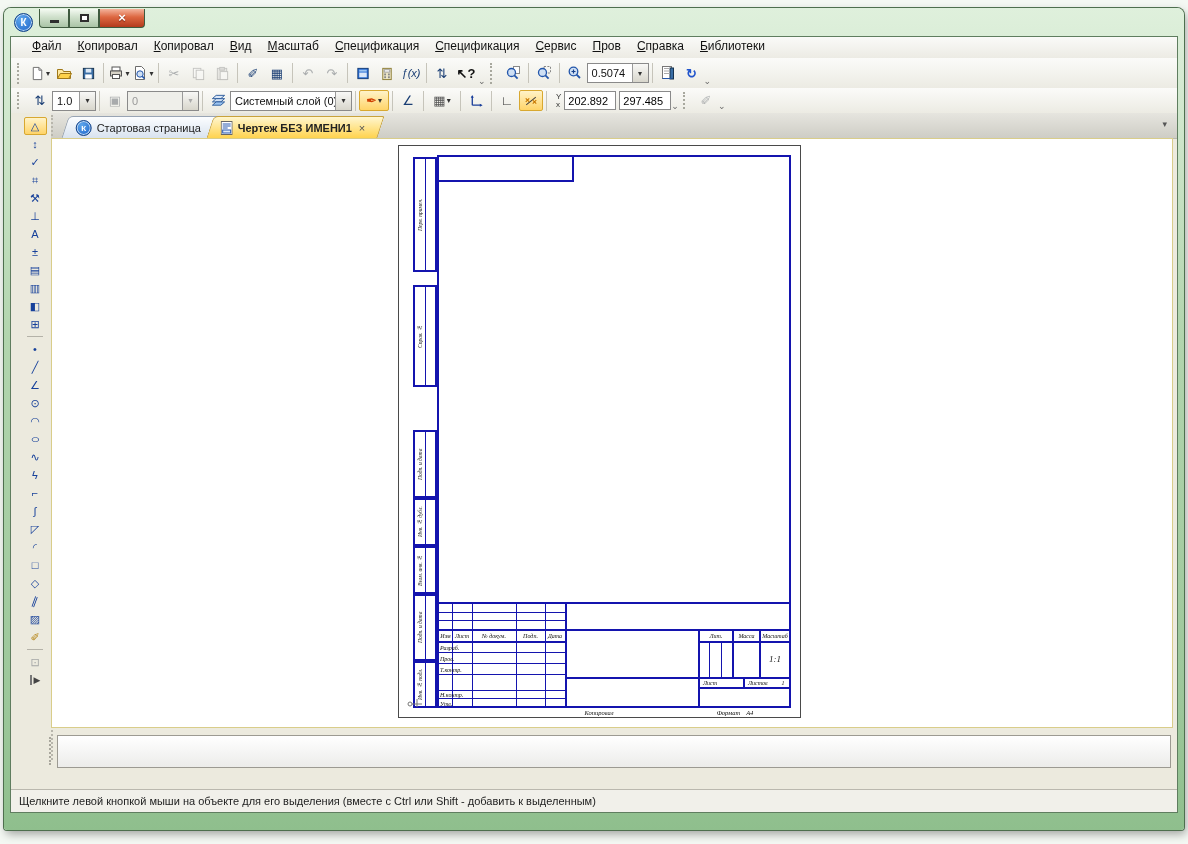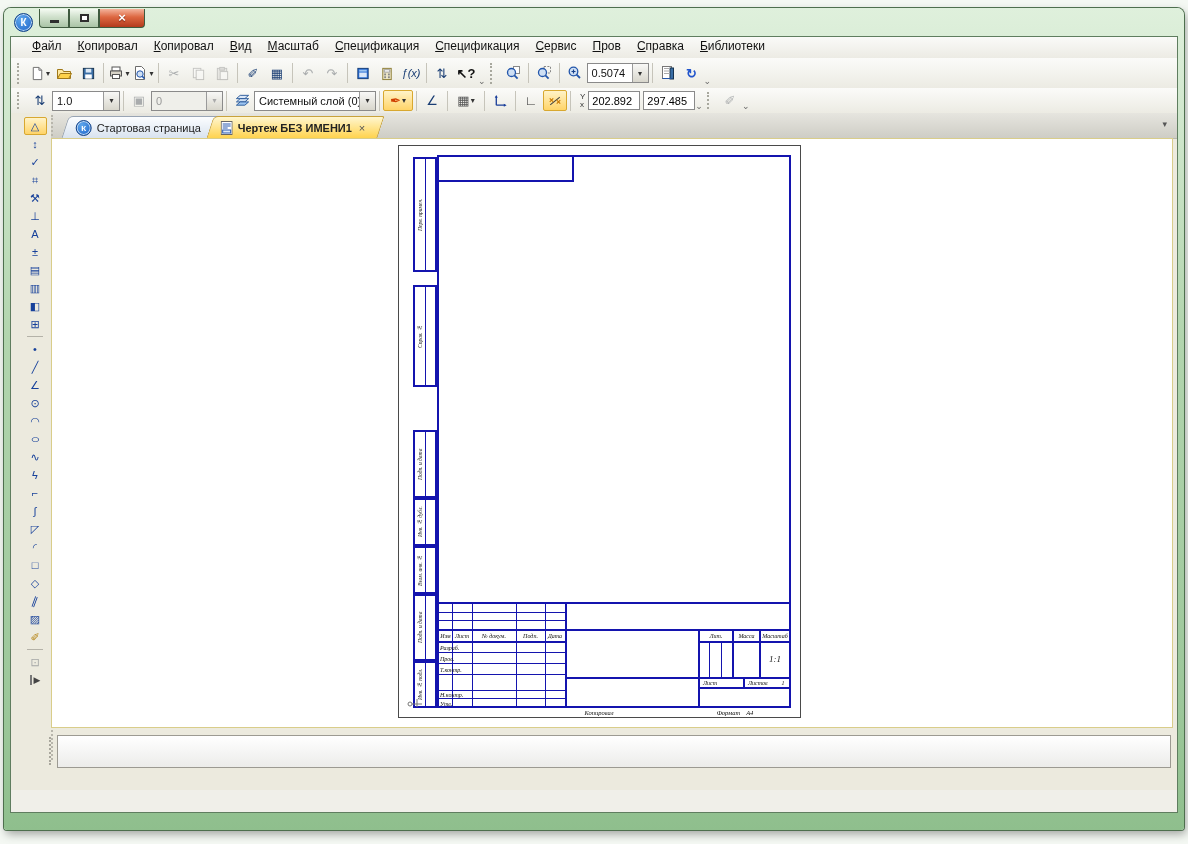--- a/index.html
+++ b/index.html
@@ -237,21 +237,21 @@
             <path d="M4 3.5h6M4 6h6M4 8.5h6" stroke="#aaa"></path>
           </svg>
       </span>
       <span class="tbtn" style="color:#2255cc;font-weight:bold;">↻</span>
       <span class="ovf">⌄</span>
     </div>
 
     <div class="toolbar tb2">
       <span class="tgrip"></span>
       <span class="tbtn">⇅</span>
-      <span class="combo" style="width:68px;">
+      <span class="combo" style="width:44px;">
         <span class="cval">1.0</span>
         <span class="cbtn">▾</span>
       </span>
       <span class="tsep"></span>
       <span class="tbtn disabled">▣</span>
       <span class="combo disabled" style="width:72px;">
         <span class="cval" style="color:#999;">0</span>
         <span class="cbtn" style="color:#aaa;">▾</span>
       </span>
       <span class="tsep"></span>
@@ -464,15 +464,18 @@
                 <path d="M5 8h10M10 3v8" stroke="#777" fill="none"></path>
               </svg>
           </span>
         </div>
       </div>
 
       <span class="propgrip"></span>
       <div class="propstrip"></div>
     </div>
 
+    <div class="statusbar">
+      <span>Щелкните левой кнопкой мыши на объекте для его выделения (вместе с Ctrl или Shift - добавить к выделенным)</span>
+    </div>
 
   </div>
 </div>
 
 </body></html>

